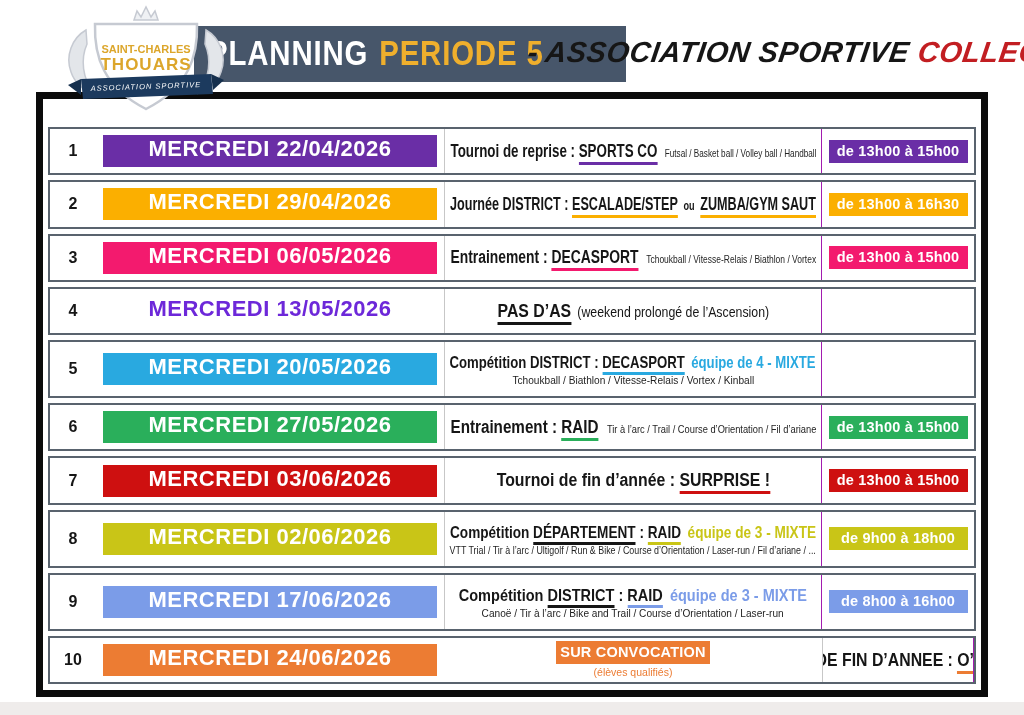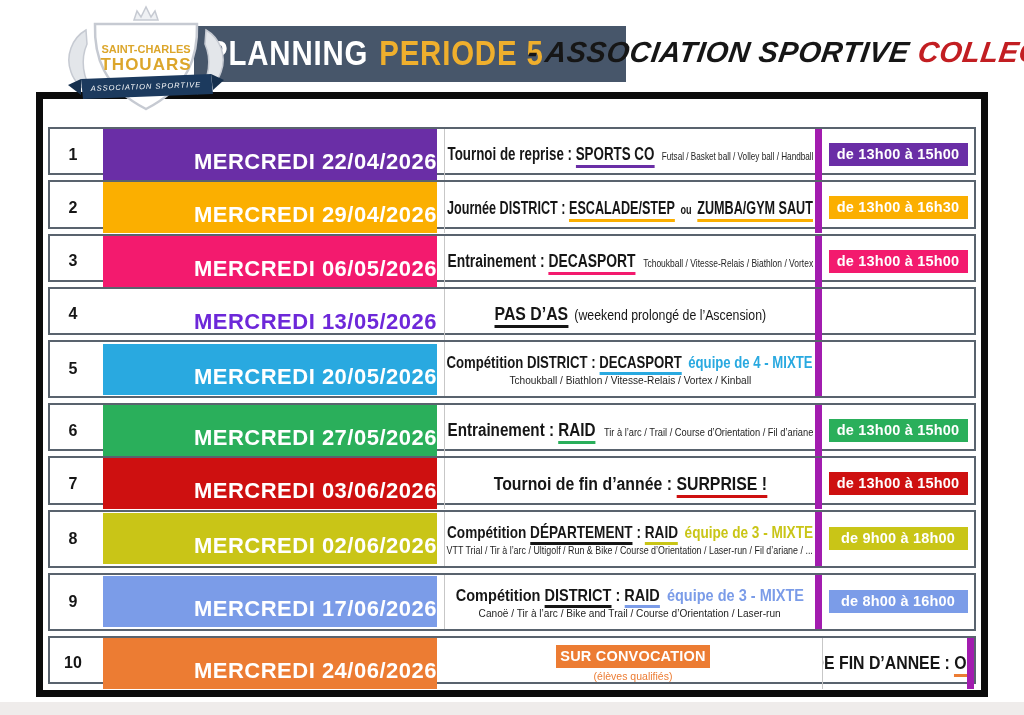--- a/index.html
+++ b/index.html
@@ -38,28 +38,28 @@
   
   .row{
     flex:1 1 0;border:2px solid #59636E;background:#ffffff;box-sizing:border-box;
     display:grid;grid-template-columns:46px 348px 1fr 152px;align-items:center;
     min-height:0;
   }
   .row.two{flex:1.22 1 0;}
   .cell{height:100%;display:flex;align-items:center;justify-content:center;box-sizing:border-box;min-width:0;}
   .cell.num{font-size:16px;font-weight:bold;color:#161616;}
   .date-box{
-    display:block;width:334px;box-sizing:border-box;text-align:right;
+    display:block;width:334px;box-sizing:border-box;text-align:center;
     background:var(--accent);color:#ffffff;font-weight:bold;font-size:22px;
-    padding:20px 0 5px 0;letter-spacing:0.5px;white-space:nowrap;
+    padding:1px 0 5px 0;letter-spacing:0.5px;white-space:nowrap;
   }
   .date-box.plain{background:transparent;color:#6d28d9;}
   .cell.desc{
     flex-direction:column;justify-content:center;
-    border-left:1px solid #c7c7c7;border-right:7px solid #a21caf;
+    border-left:1px solid #c7c7c7;border-right:1px solid #a21caf;
     overflow:hidden;padding:0 2px;
   }
   .line1{display:inline-block;white-space:nowrap;font-size:18px;line-height:1.25;transform-origin:center;}
   .two .line1{font-size:16.5px;}
   .line2{display:inline-block;white-space:nowrap;font-size:11.5px;color:#1e1e1e;margin-top:1px;transform-origin:center;}
   .seg-m {font-weight:bold;color:#161616;}
   .seg-u {font-weight:bold;color:#161616;border-bottom:3px solid var(--accent);padding-bottom:1px;}
   .seg-ub{font-weight:bold;color:#161616;border-bottom:3px solid #161616;padding-bottom:1px;}
   .seg-a {font-weight:bold;color:var(--accent);margin-left:8px;}
   .seg-s {font-size:11px;font-weight:normal;color:#242424;margin-left:10px;}

